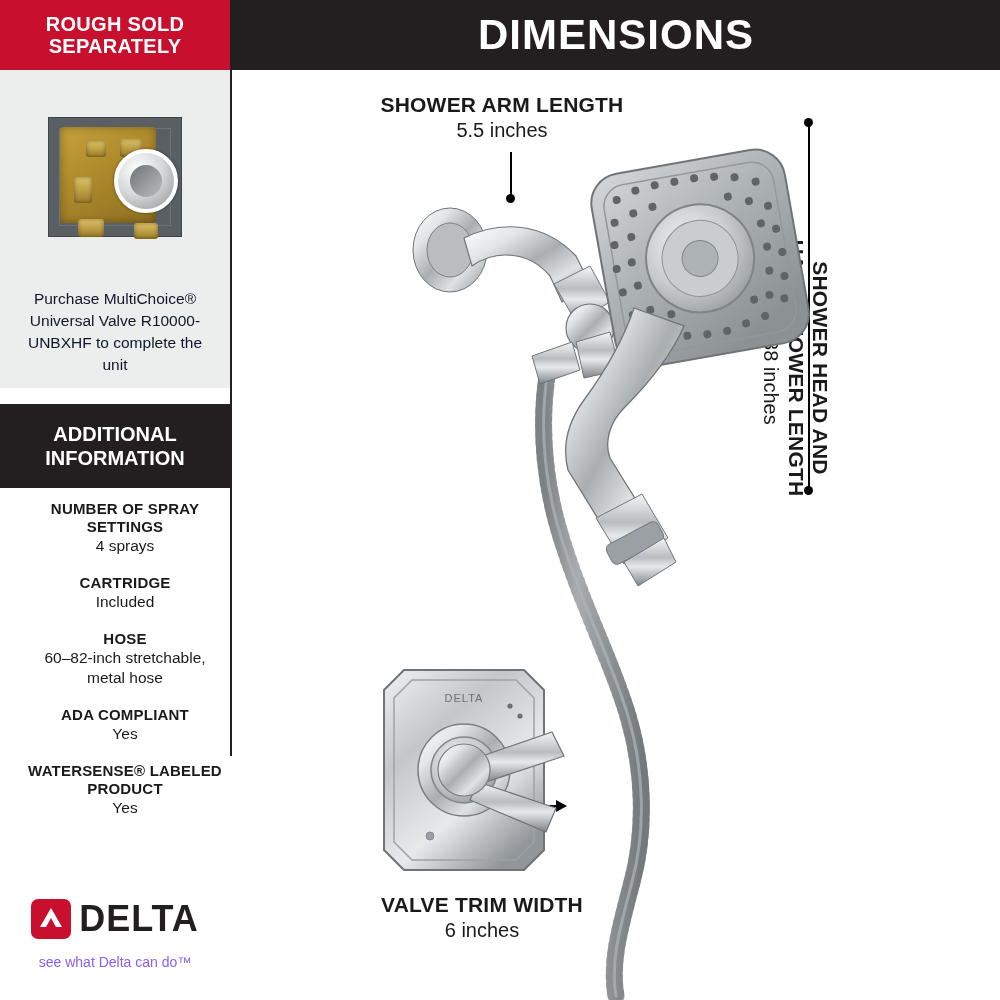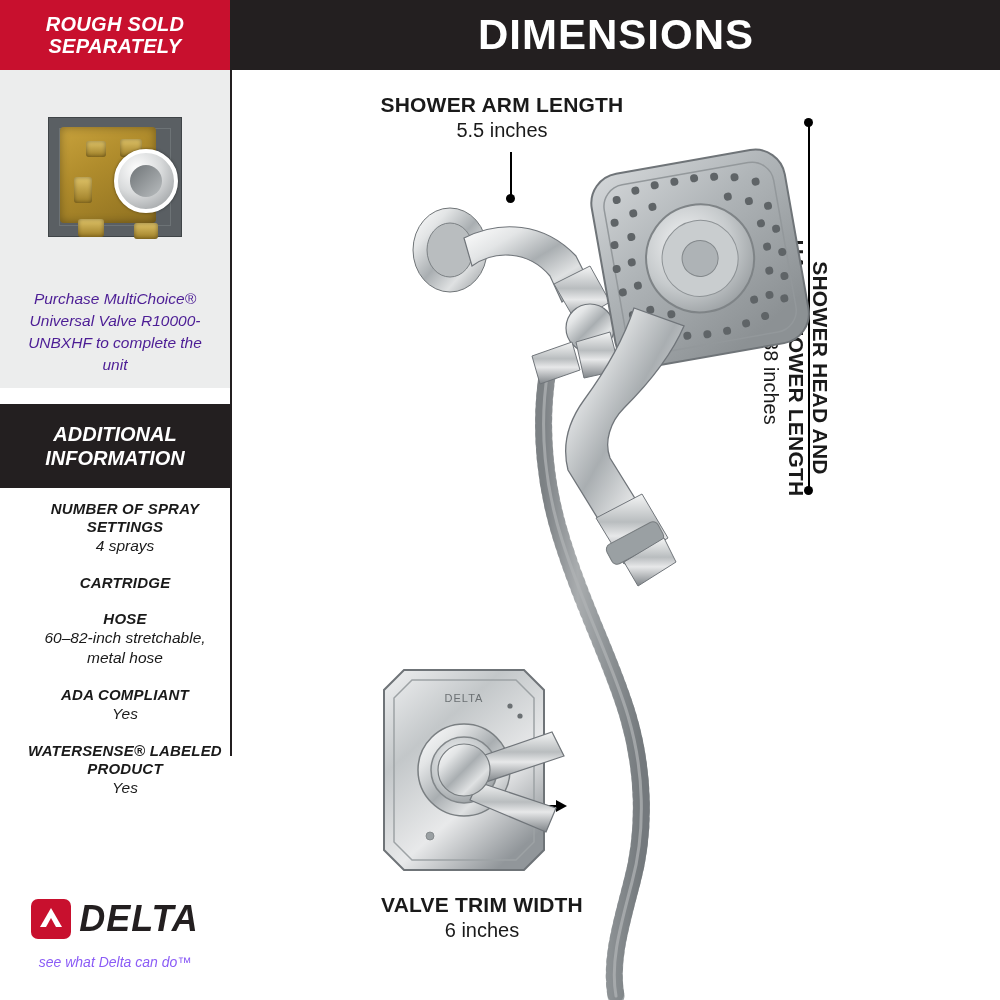--- a/index.html
+++ b/index.html
@@ -24,21 +24,20 @@
 
   
   #sidebar {
     position: absolute;
     left: 0; top: 0;
     width: 232px;
     height: 756px;
     background: #ffffff;
     border-right: 2px solid #231f20;
     box-sizing: border-box;
-    font-style: italic;
   }
   .band {
     background: #c8102e;
     color: #ffffff;
     text-align: center;
     font-weight: bold;
     letter-spacing: 0.3px;
   }
   #rough-band {
     position: absolute;
@@ -121,21 +120,21 @@
   #rough-caption {
     position: absolute;
     left: 0; top: 280px;
     width: 230px;
     padding: 8px 14px 12px 14px;
     box-sizing: border-box;
     background: #eceded;
     text-align: center;
     font-size: 15.5px;
     line-height: 22px;
-    color: #4c1d95;
+    color: #0f172a;
   }
   #addl-band {
     position: absolute;
     left: 0; top: 404px;
     width: 230px;
     height: 84px;
     background: #231f20;
     color: #ffffff;
     display: flex;
     flex-direction: column;
@@ -327,20 +326,21 @@
       <span>INFORMATION</span>
     </div>
 
     <div id="spec-list">
       <div class="spec">
         <div class="spec-label">NUMBER OF SPRAY SETTINGS</div>
         <div class="spec-value">4 sprays</div>
       </div>
       <div class="spec">
         <div class="spec-label">CARTRIDGE</div>
+        <div class="spec-value">Included</div>
       </div>
       <div class="spec">
         <div class="spec-label">HOSE</div>
         <div class="spec-value">60–82-inch stretchable, metal hose</div>
       </div>
       <div class="spec">
         <div class="spec-label">ADA COMPLIANT</div>
         <div class="spec-value">Yes</div>
       </div>
       <div class="spec">

